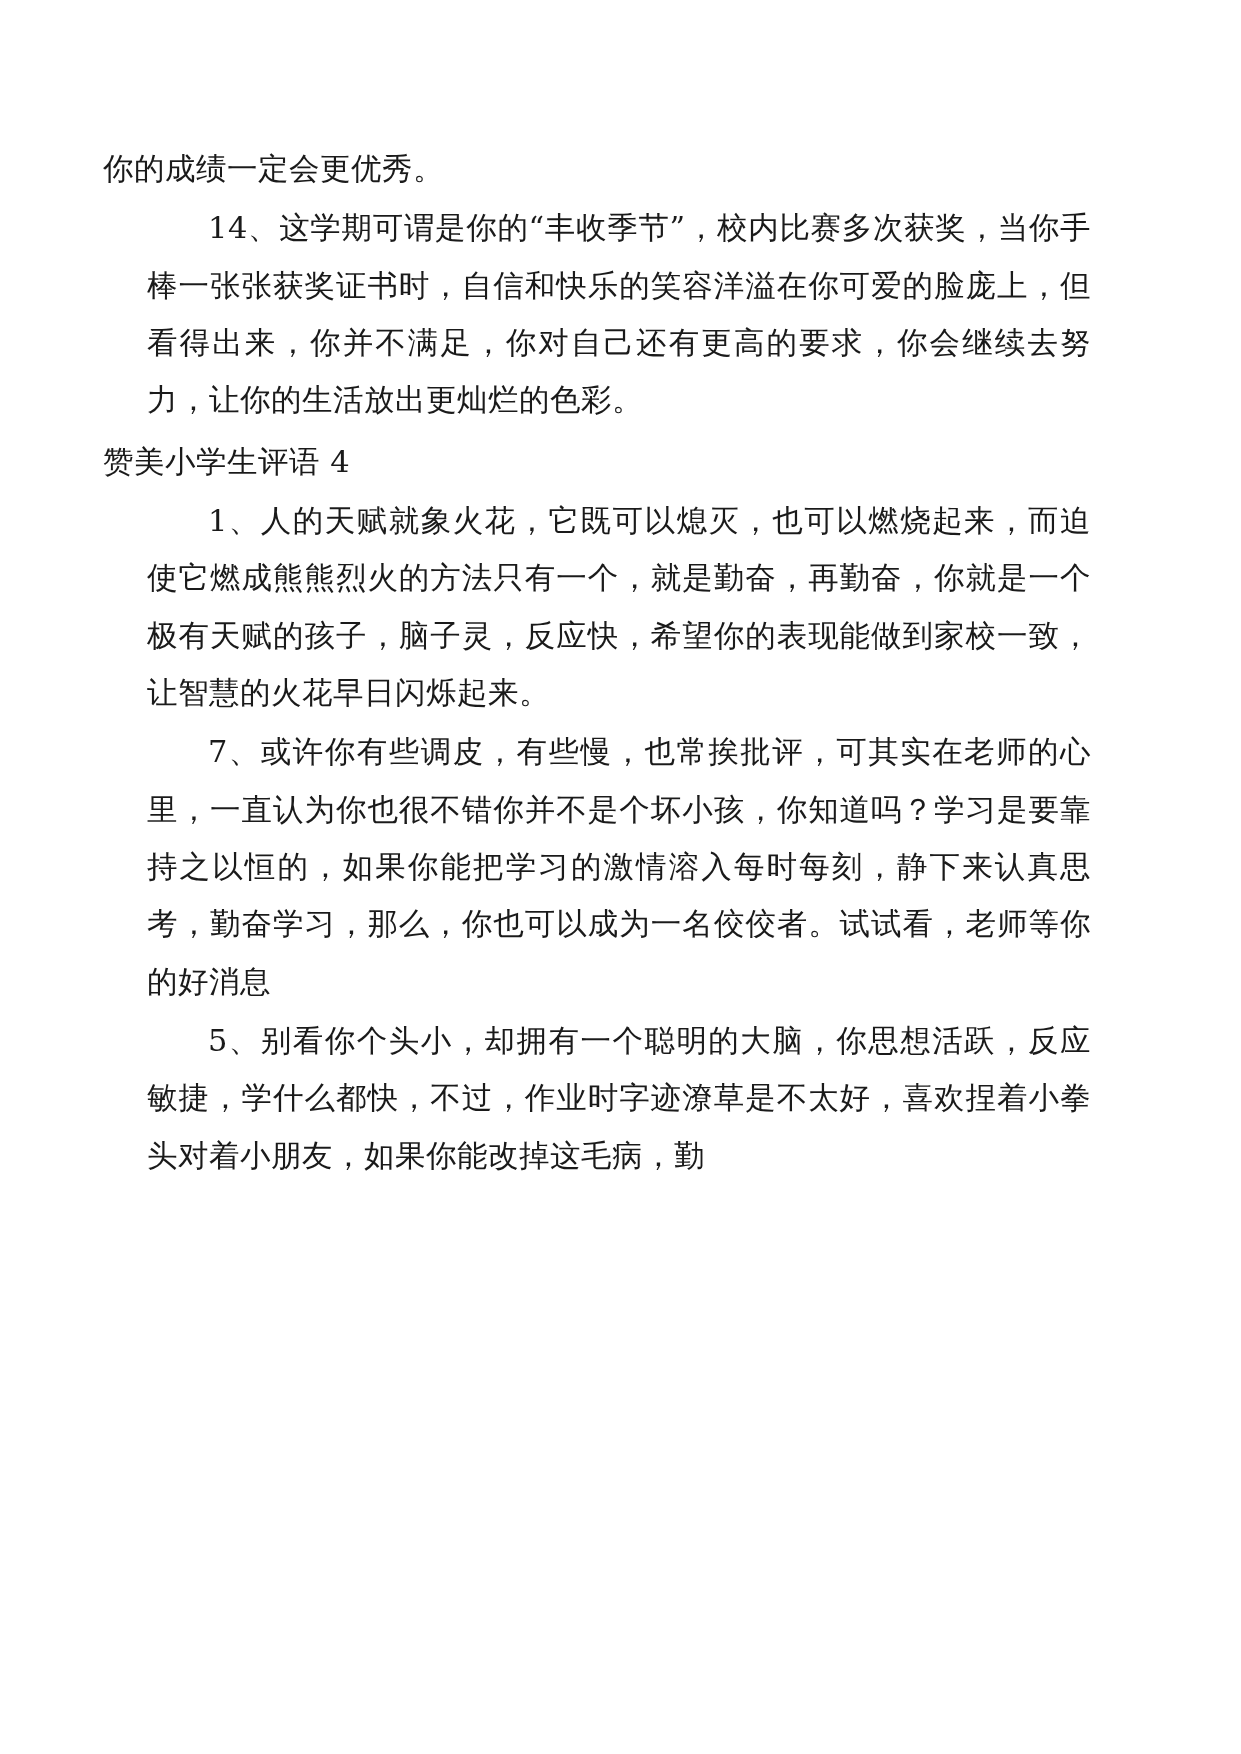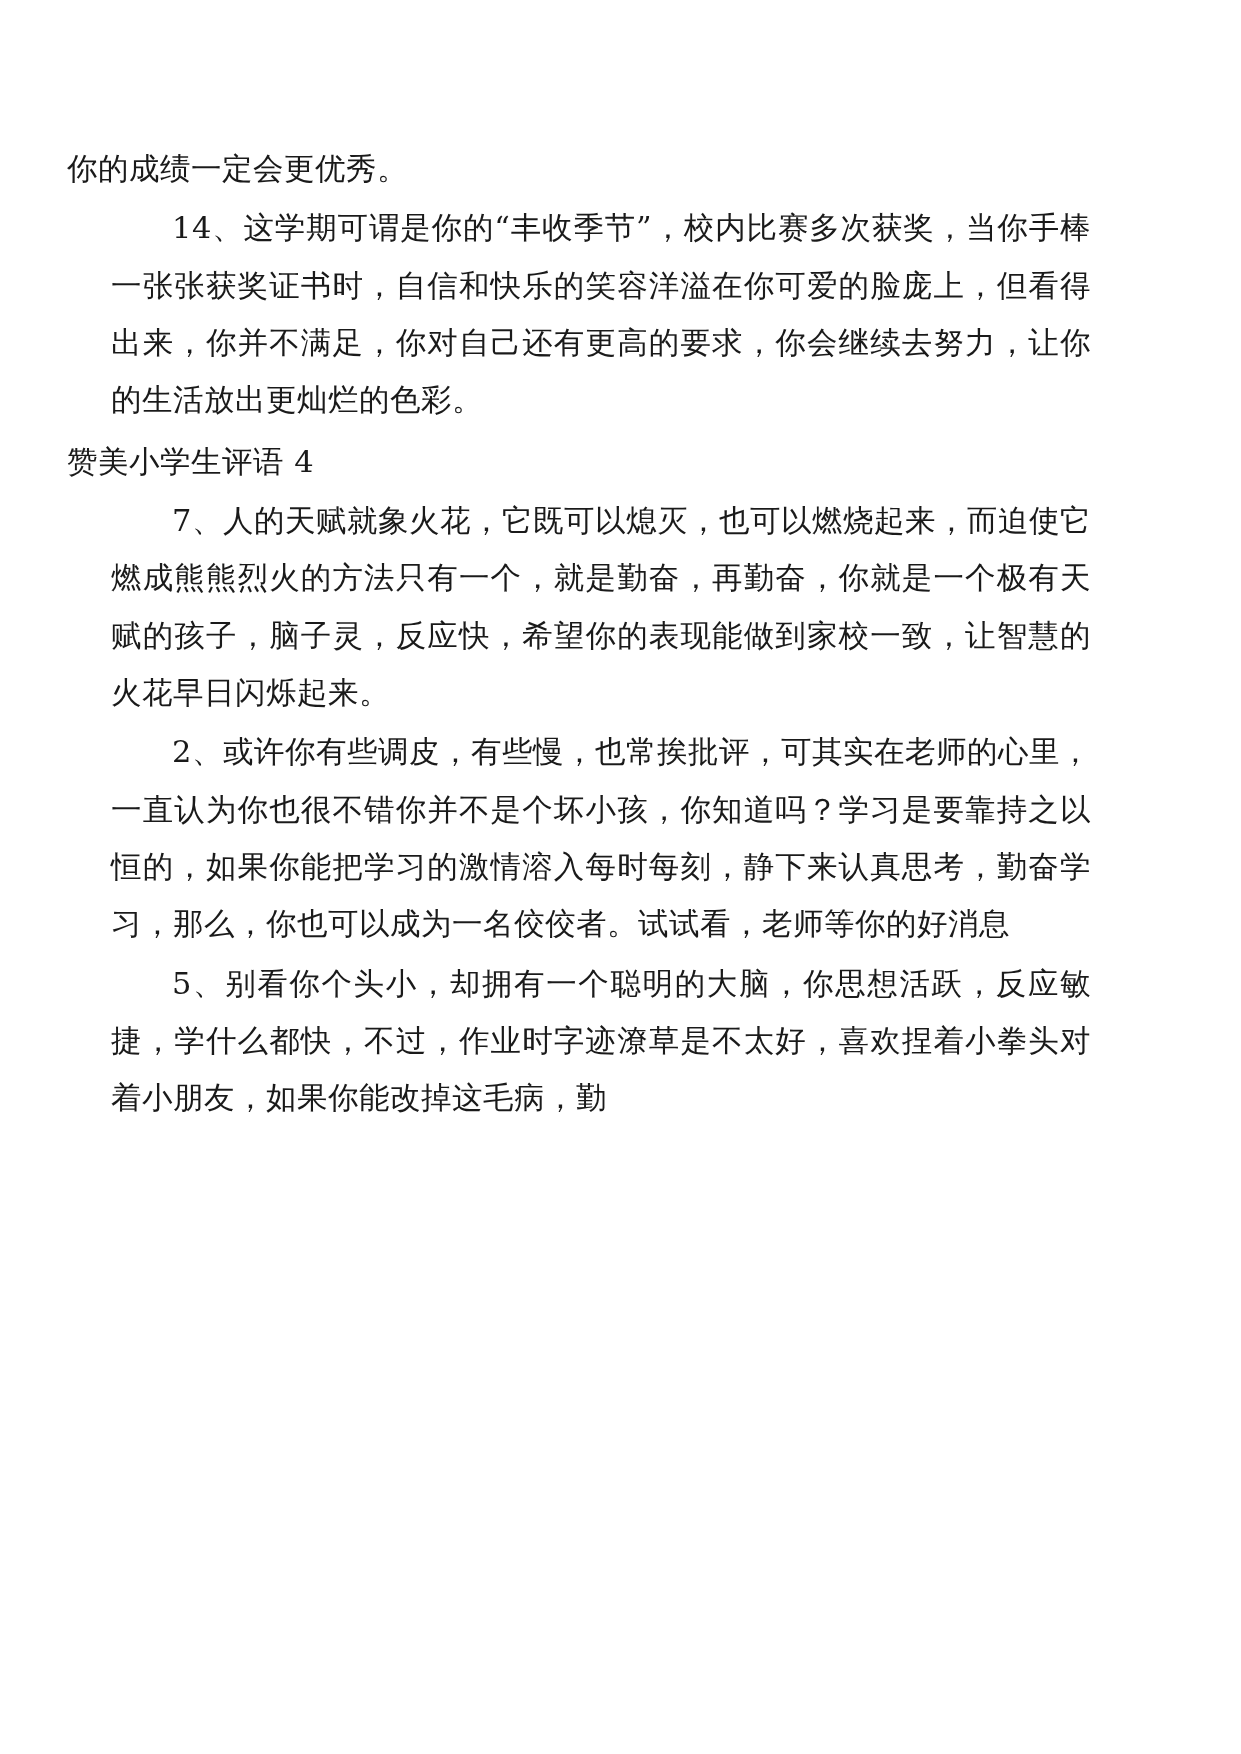--- a/index.html
+++ b/index.html
@@ -6,21 +6,21 @@
     margin: 0;
     padding: 0;
     background: #ffffff;
   }
   .page {
     position: relative;
     width: 1241px;
     height: 1754px;
     background: #ffffff;
     box-sizing: border-box;
-    padding: 140px 150px 120px 67px;
+    padding: 140px 150px 120px 103px;
     font-family: "DejaVu Serif", "Liberation Serif", serif;
     color: #1a1a1a;
     overflow: hidden;
   }
   .doc-body {
     font-size: 30.5px;
     line-height: 1.88;
     letter-spacing: 0.5px;
     text-align: justify;
     text-justify: inter-ideograph;
@@ -47,20 +47,20 @@
 <div class="page">
   <div class="doc-body">
 
     <p class="noindent">你的成绩一定会更优秀。</p>
 
     <p class="indent">14、这学期可谓是你的“丰收季节”，校内比赛多次获奖，当你手棒一张张获奖证书时，自信和快乐的笑容洋溢在你可爱的脸庞上，但看得出来，你并不满足，你对自己还有更高的要求，你会继续去努力，让你的生活放出更灿烂的色彩。</p>
 
 
     <p class="heading">赞美小学生评语 4</p>
 
-    <p class="indent">7、人的天赋就象火花，它既可以熄灭，也可以燃烧起来，而迫使它燃成熊熊烈火的方法只有一个，就是勤奋，再勤奋，你就是一个极有天赋的孩子，脑子灵，反应快，希望你的表现能做到家校一致，让智慧的火花早日闪烁起来。</p>
+    <p class="indent">1、人的天赋就象火花，它既可以熄灭，也可以燃烧起来，而迫使它燃成熊熊烈火的方法只有一个，就是勤奋，再勤奋，你就是一个极有天赋的孩子，脑子灵，反应快，希望你的表现能做到家校一致，让智慧的火花早日闪烁起来。</p>
 
-    <p class="indent">2、或许你有些调皮，有些慢，也常挨批评，可其实在老师的心里，一直认为你也很不错你并不是个坏小孩，你知道吗？学习是要靠持之以恒的，如果你能把学习的激情溶入每时每刻，静下来认真思考，勤奋学习，那么，你也可以成为一名佼佼者。试试看，老师等你的好消息</p>
+    <p class="indent">7、或许你有些调皮，有些慢，也常挨批评，可其实在老师的心里，一直认为你也很不错你并不是个坏小孩，你知道吗？学习是要靠持之以恒的，如果你能把学习的激情溶入每时每刻，静下来认真思考，勤奋学习，那么，你也可以成为一名佼佼者。试试看，老师等你的好消息</p>
 
     <p class="indent">5、别看你个头小，却拥有一个聪明的大脑，你思想活跃，反应敏捷，学什么都快，不过，作业时字迹潦草是不太好，喜欢捏着小拳头对着小朋友，如果你能改掉这毛病，勤</p>
 
   </div>
 </div>
 
 </body></html>

